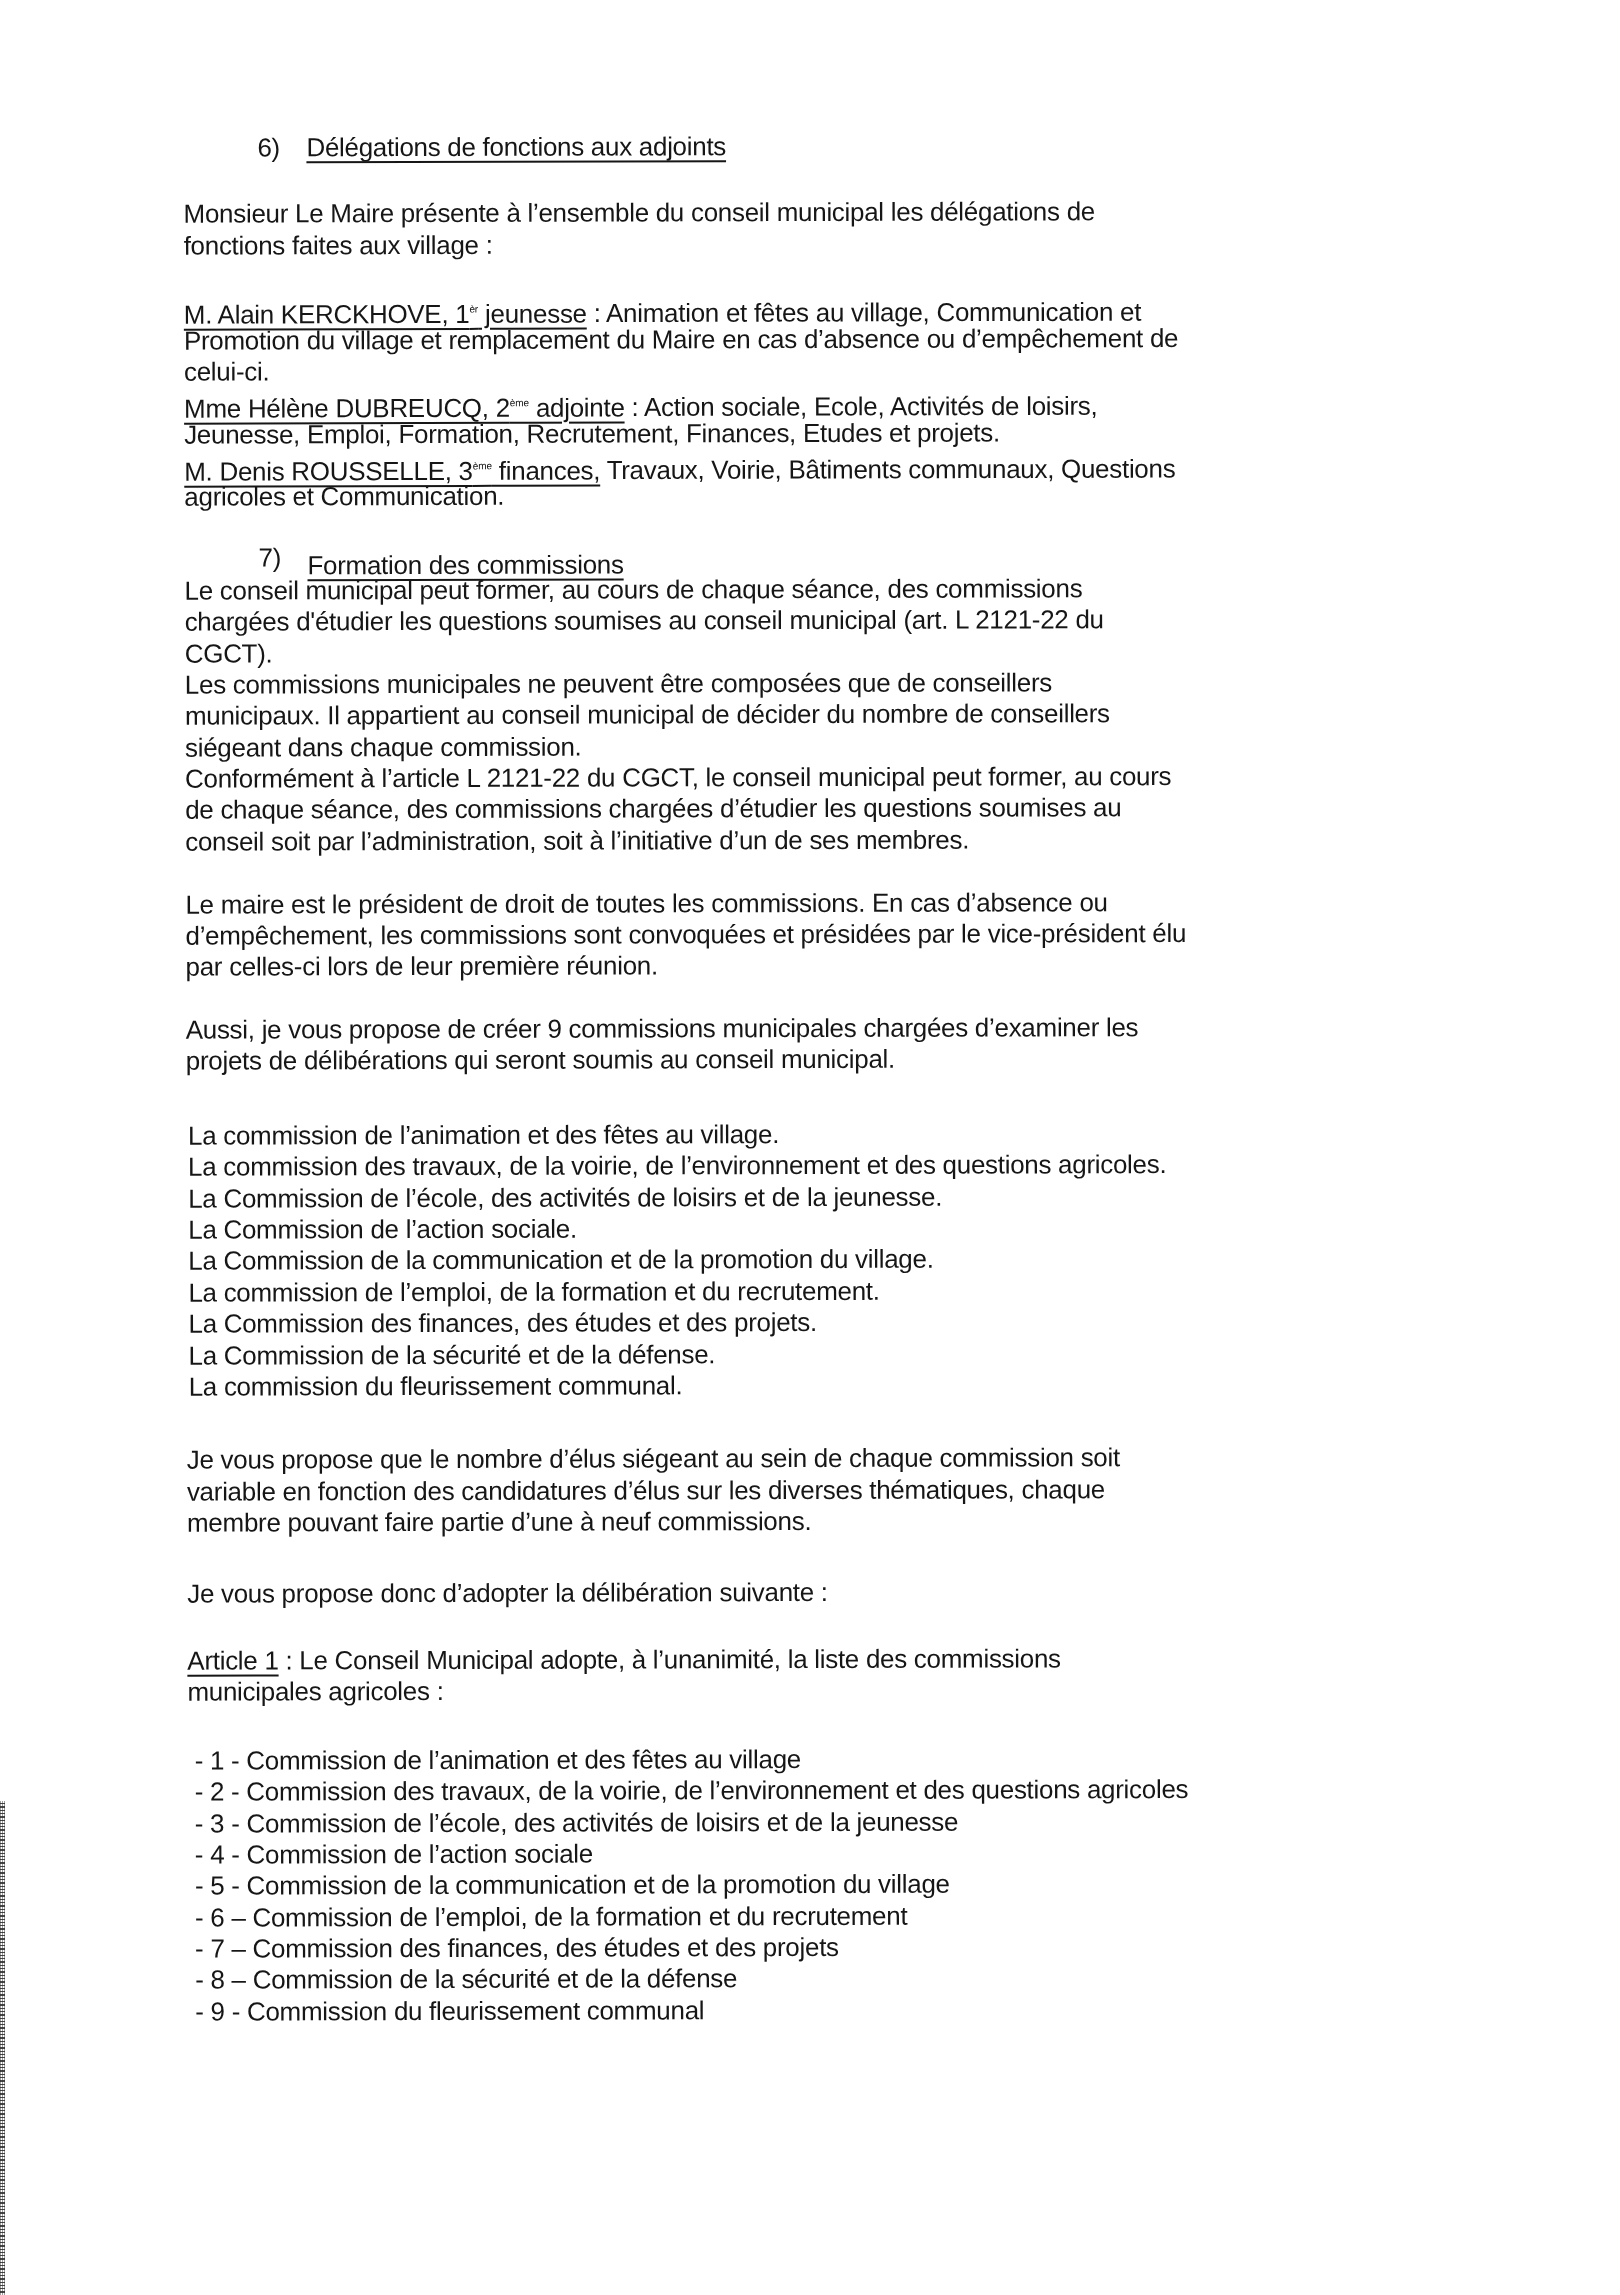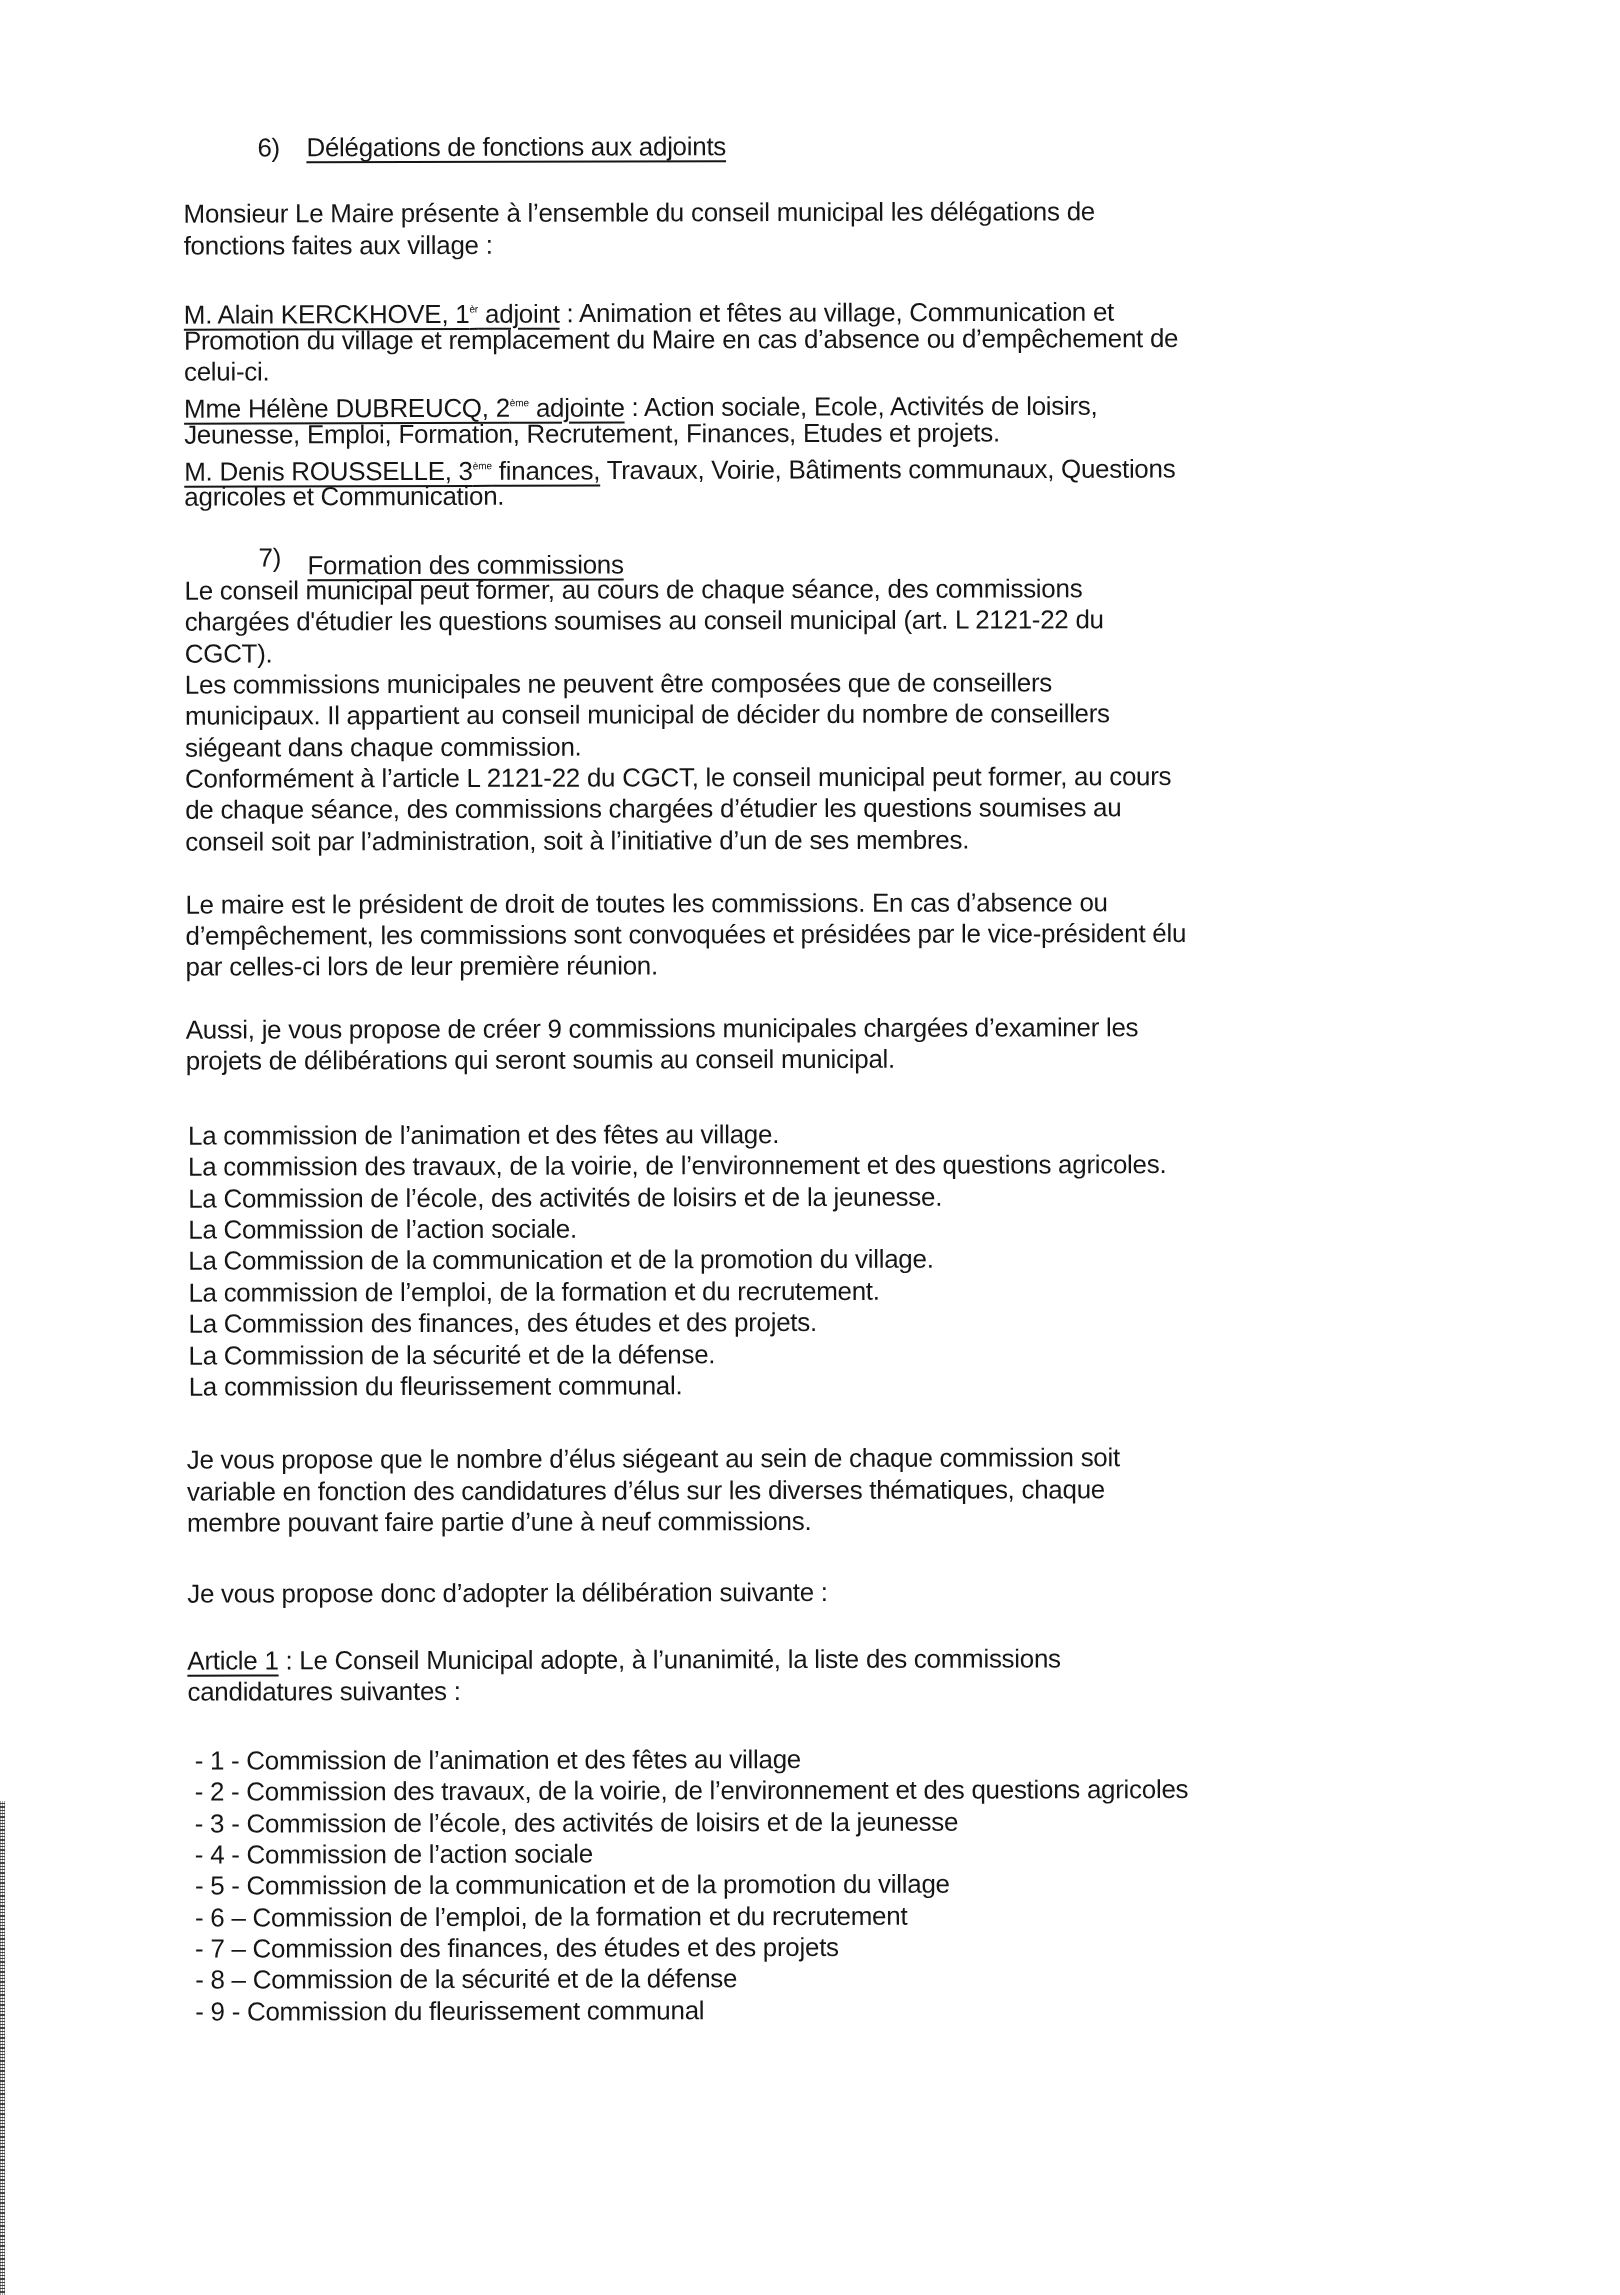--- a/index.html
+++ b/index.html
@@ -47,21 +47,21 @@
   }
 </style>
 </head>
 <body style="background: rgb(255, 255, 255);">
 
 <div id="doc">
     <div class="line" style="left: 260px; top: 131px;"><span>6)</span></div>
     <div class="line" style="left: 309px; top: 131px;"><span class="u"><span>Délégations de fonctions aux adjoints</span></span></div>
     <div class="line" style="left: 186px; top: 197px;"><span>Monsieur Le Maire présente à l’ensemble du conseil municipal les délégations de</span></div>
     <div class="line" style="left: 186px; top: 229px;"><span>fonctions faites aux village :</span></div>
-    <div class="line" style="left: 186px; top: 292px;"><span class="u"><span>M. Alain KERCKHOVE, 1</span><span class="sup">èr</span><span> adjoint</span></span><span> : Animation et fêtes au village, Communication et</span></div>
+    <div class="line" style="left: 186px; top: 292px;"><span class="u"><span>M. Alain KERCKHOVE, 1</span><span class="sup">èr</span><span> jeunesse</span></span><span> : Animation et fêtes au village, Communication et</span></div>
     <div class="line" style="left: 186px; top: 324px;"><span>Promotion du village et remplacement du Maire en cas d’absence ou d’empêchement de</span></div>
     <div class="line" style="left: 186px; top: 355px;"><span>celui-ci.</span></div>
     <div class="line" style="left: 186px; top: 386px;"><span class="u"><span>Mme Hélène DUBREUCQ, 2</span><span class="sup">ème</span><span> adjointe</span></span><span> : Action sociale, Ecole, Activités de loisirs,</span></div>
     <div class="line" style="left: 186px; top: 418px;"><span>Jeunesse, Emploi, Formation, Recrutement, Finances, Etudes et projets.</span></div>
     <div class="line" style="left: 186px; top: 449px;"><span class="u"><span>M. Denis ROUSSELLE, 3</span><span class="sup">ème</span><span> finances,</span></span><span> Travaux, Voirie, Bâtiments communaux, Questions</span></div>
     <div class="line" style="left: 186px; top: 480px;"><span>agricoles et Communication.</span></div>
     <div class="line" style="left: 260px; top: 541px;"><span>7)</span></div>
     <div class="line" style="left: 309px; top: 541px; margin-top: 8px;"><span class="u"><span>Formation des commissions</span></span></div>
     <div class="line" style="left: 186px; top: 574px;"><span>Le conseil municipal peut former, au cours de chaque séance, des commissions</span></div>
     <div class="line" style="left: 186px; top: 605px;"><span>chargées d'étudier les questions soumises au conseil municipal (art. L 2121-22 du</span></div>
@@ -84,21 +84,21 @@
     <div class="line" style="left: 188px; top: 1244px;"><span>La Commission de la communication et de la promotion du village.</span></div>
     <div class="line" style="left: 188px; top: 1276px;"><span>La commission de l’emploi, de la formation et du recrutement.</span></div>
     <div class="line" style="left: 188px; top: 1307px;"><span>La Commission des finances, des études et des projets.</span></div>
     <div class="line" style="left: 188px; top: 1339px;"><span>La Commission de la sécurité et de la défense.</span></div>
     <div class="line" style="left: 188px; top: 1370px;"><span>La commission du fleurissement communal.</span></div>
     <div class="line" style="left: 186px; top: 1443px;"><span>Je vous propose que le nombre d’élus siégeant au sein de chaque commission soit</span></div>
     <div class="line" style="left: 186px; top: 1475px;"><span>variable en fonction des candidatures d’élus sur les diverses thématiques, chaque</span></div>
     <div class="line" style="left: 186px; top: 1506px;"><span>membre pouvant faire partie d’une à neuf commissions.</span></div>
     <div class="line" style="left: 186px; top: 1577px;"><span>Je vous propose donc d’adopter la délibération suivante :</span></div>
     <div class="line" style="left: 186px; top: 1644px;"><span class="u"><span class="b">Article 1</span></span><span> : Le Conseil Municipal adopte, à l’unanimité, la liste des commissions</span></div>
-    <div class="line" style="left: 186px; top: 1675px;"><span>candidatures suivantes :</span></div>
+    <div class="line" style="left: 186px; top: 1675px;"><span>municipales agricoles :</span></div>
     <div class="line" style="left: 193px; top: 1744px;"><span>- 1 - Commission de l’animation et des fêtes au village</span></div>
     <div class="line" style="left: 193px; top: 1775px;"><span>- 2 - Commission des travaux, de la voirie, de l’environnement et des questions agricoles</span></div>
     <div class="line" style="left: 193px; top: 1807px;"><span>- 3 - Commission de l’école, des activités de loisirs et de la jeunesse</span></div>
     <div class="line" style="left: 193px; top: 1838px;"><span>- 4 - Commission de l’action sociale</span></div>
     <div class="line" style="left: 193px; top: 1869px;"><span>- 5 - Commission de la communication et de la promotion du village</span></div>
     <div class="line" style="left: 193px; top: 1901px;"><span>- 6 – Commission de l’emploi, de la formation et du recrutement</span></div>
     <div class="line" style="left: 193px; top: 1932px;"><span>- 7 – Commission des finances, des études et des projets</span></div>
     <div class="line" style="left: 193px; top: 1963px;"><span>- 8 – Commission de la sécurité et de la défense</span></div>
     <div class="line" style="left: 193px; top: 1995px;"><span>- 9 - Commission du fleurissement communal</span></div>
   </div>

